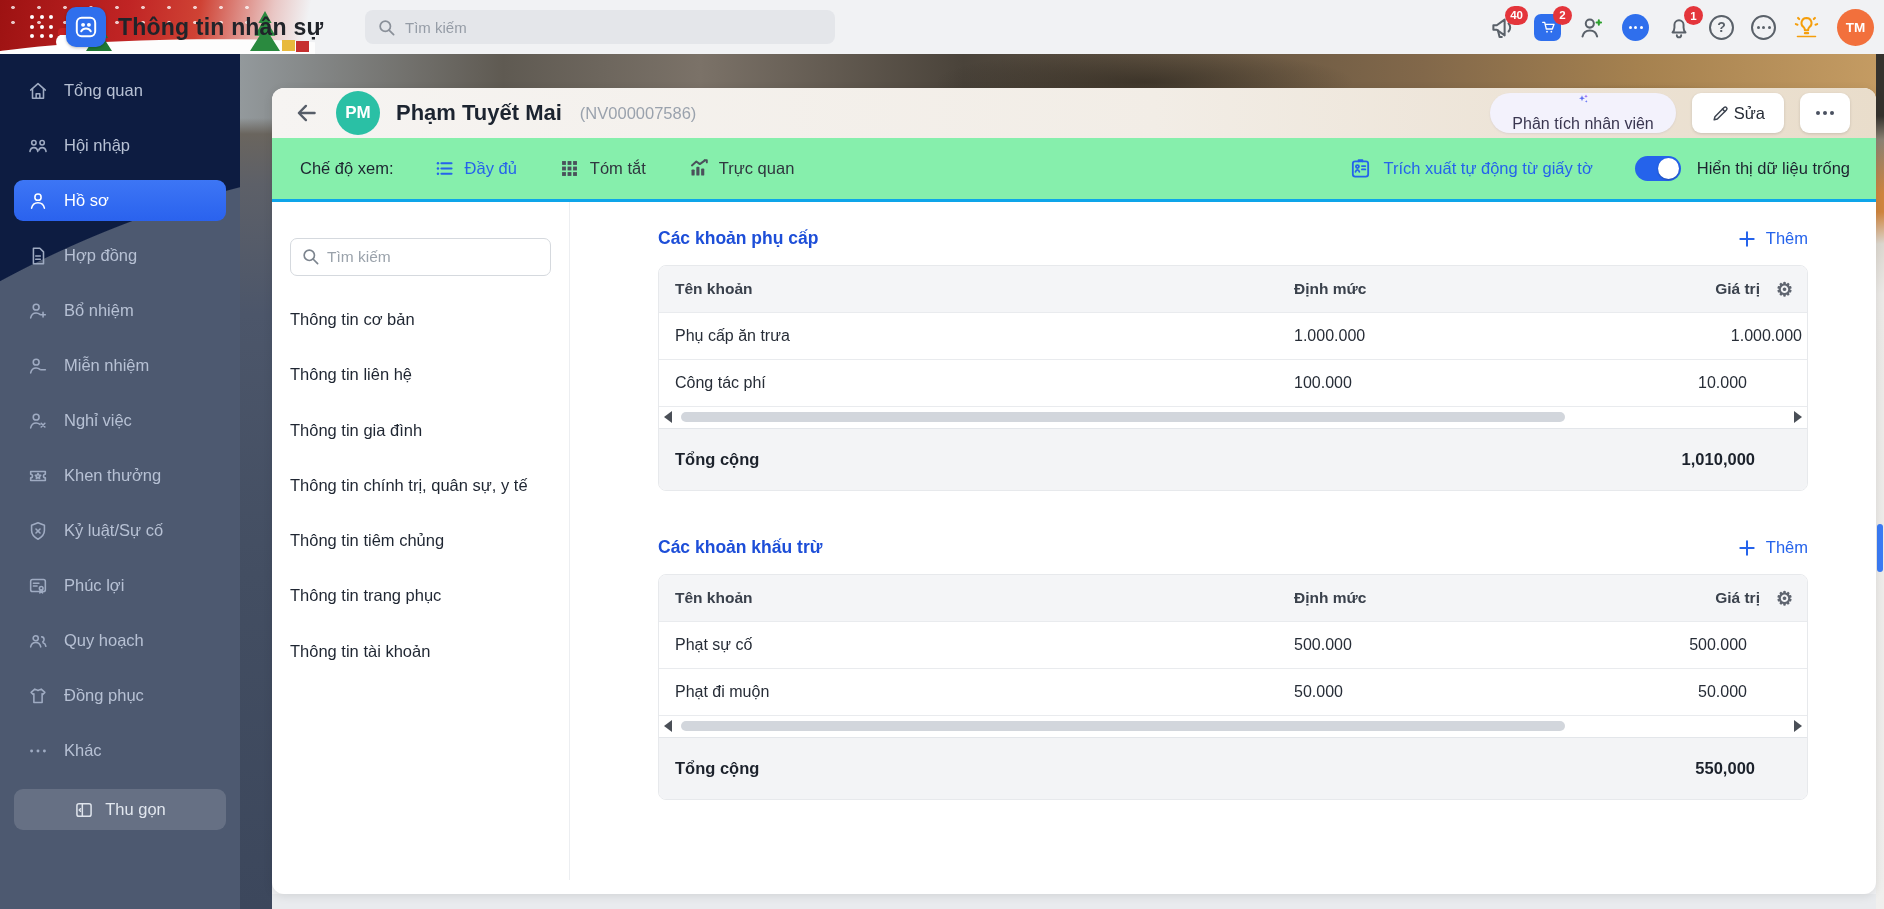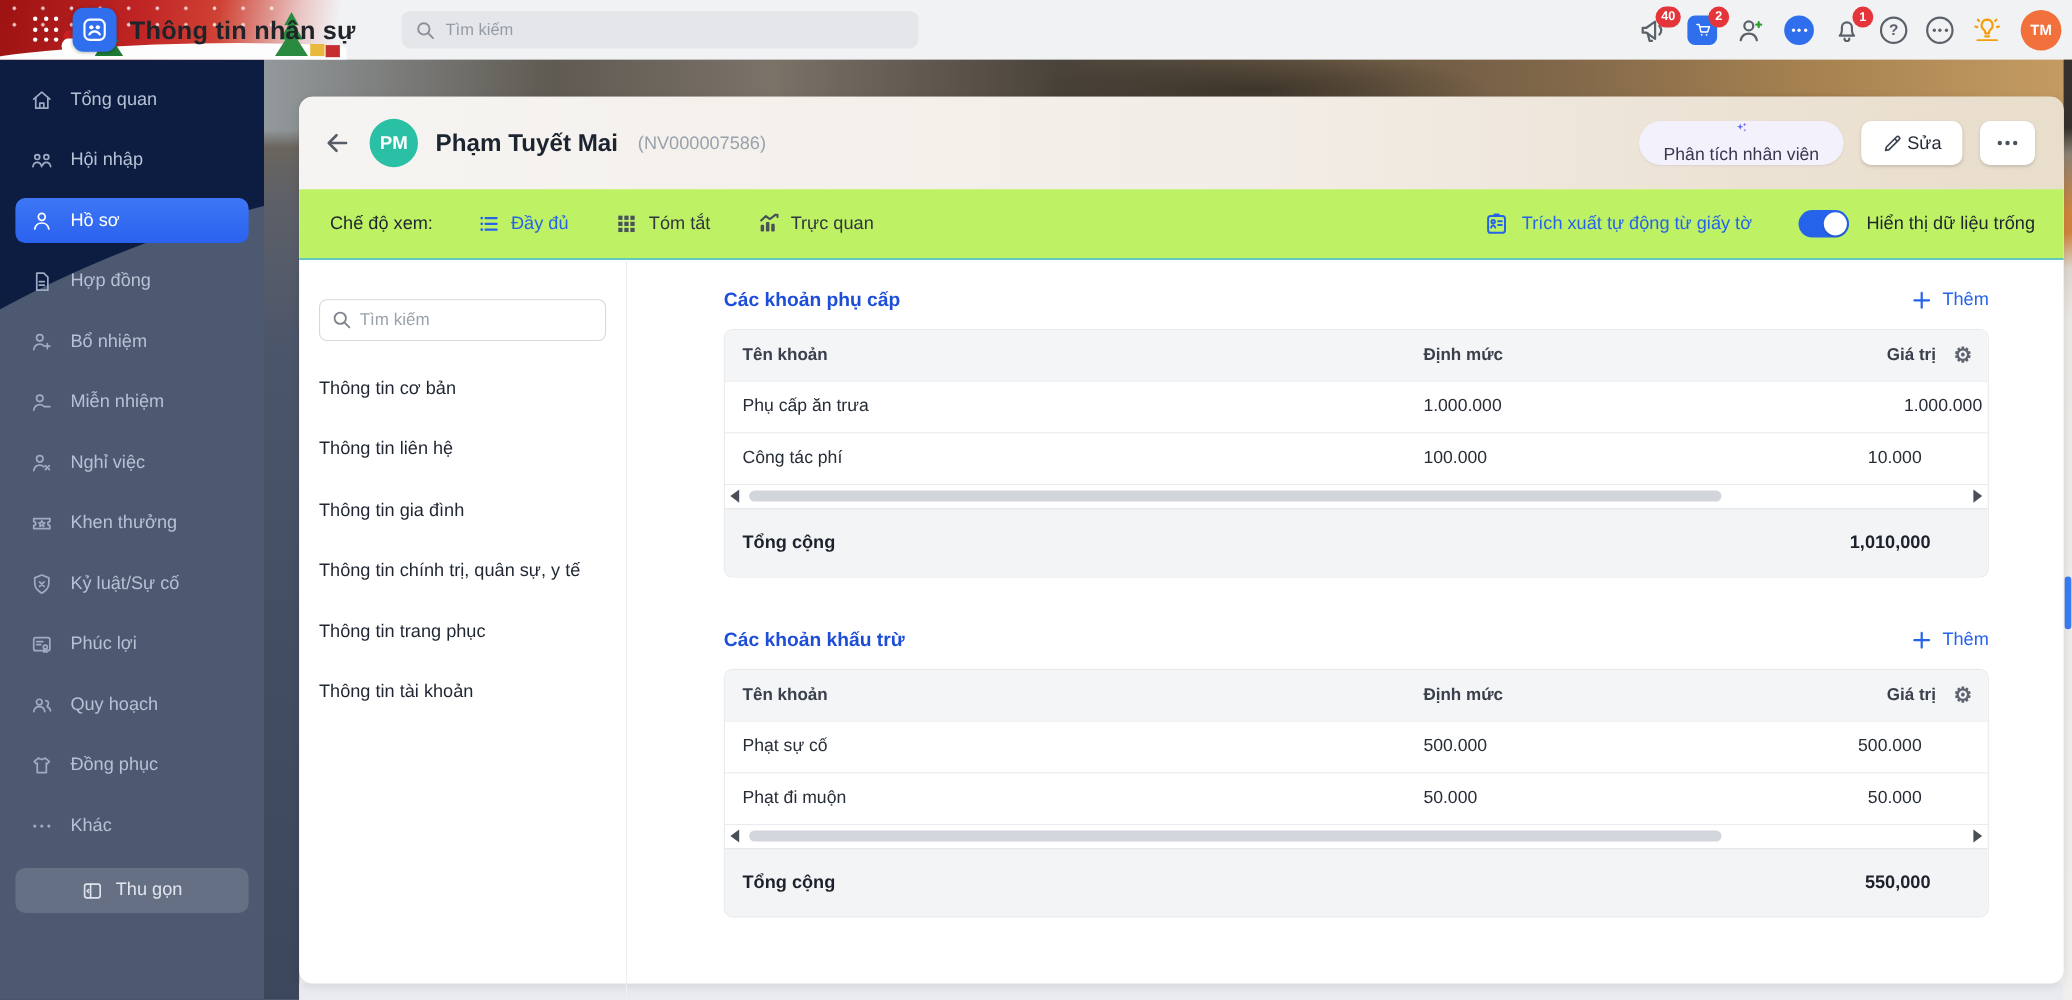--- a/index.html
+++ b/index.html
@@ -58,34 +58,34 @@
     background:radial-gradient(ellipse 220px 40px at 18% 80%,rgba(25,22,18,.55),transparent 70%),radial-gradient(ellipse 300px 46px at 55% 30%,rgba(30,26,20,.5),transparent 70%),radial-gradient(ellipse 260px 36px at 85% 60%,rgba(70,45,20,.45),transparent 70%); }
   .left-strip { position:absolute; left:240px; top:54px; width:32px; bottom:0; z-index:2;
     background:linear-gradient(180deg,rgba(0,0,0,0) 0 64px,#6a655e 80px,#5d6068 130px,#4c566a 260px,#434e62 520px,#3c475c 100%); }
   .right-strip { position:absolute; right:0; top:54px; width:8px; bottom:0; z-index:2;
     background:linear-gradient(180deg,#35322d 0 62px,#8c8374 86px,#d0853e 140px,#d0853e 158px,#ddd8d0 190px,#eceae7 240px,#f0efed 100%); }
   .vscroll-thumb { position:absolute; right:1px; top:470px; width:6px; height:48px; border-radius:3px; background:#3b7cf6; }
   .footer-strip { position:absolute; left:272px; right:8px; bottom:0; height:15px; background:#e9ebee; z-index:2; }
 
   
   .card { position:absolute; left:272px; top:88px; width:1604px; height:806px; background:#fff; border-radius:12px; box-shadow:0 2px 10px rgba(0,0,0,.10); z-index:10; }
-  .emp-header { height:84px; border-radius:12px 12px 0 0; display:flex; align-items:center; padding:0 26px 0 22px; gap:16px;
+  .emp-header { height:50px; border-radius:12px 12px 0 0; display:flex; align-items:center; padding:0 26px 0 22px; gap:16px;
     background:linear-gradient(90deg,#f6f4f2 0%,#f2ede6 55%,#ece2d4 82%,#e9ddcb 100%); }
   .back-arrow { width:26px; height:26px; color:#565d68; cursor:pointer; flex:none; }
   .emp-avatar { width:44px; height:44px; border-radius:50%; background:#2ac0a5; color:#fff; font-size:17px; font-weight:700; display:flex; align-items:center; justify-content:center; flex:none; }
   .emp-name { font-size:22px; font-weight:700; color:#1c2430; white-space:nowrap; }
   .emp-code { font-size:16.5px; color:#9aa2ad; margin-left:2px; }
   .hdr-right { margin-left:auto; display:flex; align-items:center; gap:16px; }
   .btn-analyze { display:flex; align-items:center; gap:10px; height:40px; padding:0 22px; border-radius:20px; background:#f3f2fc; box-shadow:0 1px 2px rgba(80,70,140,.10); font-size:16px; color:#3a3650; cursor:pointer; white-space:nowrap;flex-direction:column; }
   .btn-edit { display:flex; align-items:center; gap:4px; height:40px; padding:0 19px; border-radius:9px; background:#fff; box-shadow:0 1px 3px rgba(0,0,0,.14); font-size:16.5px; font-weight:500; color:#262c36; cursor:pointer; }
   .btn-more { width:50px; height:40px; border-radius:9px; background:#fff; box-shadow:0 1px 3px rgba(0,0,0,.14); display:flex; align-items:center; justify-content:center; gap:3px; cursor:pointer; }
   .btn-more i { width:4px; height:4px; border-radius:50%; background:#4a5160; }
 
   
-  .view-bar { height:64px; border-bottom:1px solid #0ea5e9; display:flex; align-items:center; padding:0 26px 0 28px; background:#bef264; }
+  .view-bar { height:64px; border-bottom:3px solid #0ea5e9; display:flex; align-items:center; padding:0 26px 0 28px; background:#86efac; }
   .vm-label { font-size:16.5px; color:#1d2430; margin-right:40px; }
   .vm-item { display:flex; align-items:center; gap:10px; font-size:16.5px; color:#30363f; margin-right:42px; cursor:pointer; }
   .vm-item .ic { width:21px; height:21px; color:#4a515b; }
   .vm-item.active { color:#2563eb; }
   .vm-item.active .ic { color:#2563eb; }
   .vb-right { margin-left:auto; display:flex; align-items:center; gap:16px; }
   .extract-link { display:flex; align-items:center; gap:11px; font-size:16.5px; color:#2563eb; cursor:pointer; margin-right:26px; }
   .extract-link .ic { width:23px; height:23px; }
   .toggle { width:46px; height:25px; border-radius:13px; background:#2563eb; position:relative; cursor:pointer; flex:none; }
   .toggle .knob { position:absolute; top:2px; right:2px; width:21px; height:21px; border-radius:50%; background:#fff; box-shadow:0 1px 2px rgba(0,0,0,.25); }
@@ -498,20 +498,21 @@
               <line x1="15.5" y1="15.5" x2="21" y2="21"></line>
             </svg>
         </span>
         <input placeholder="Tìm kiếm" style="">
       </div>
       <div class="nav-list" id="section-list">
           <div class="nav-item"><span>Thông tin cơ bản</span></div>
           <div class="nav-item"><span>Thông tin liên hệ</span></div>
           <div class="nav-item"><span>Thông tin gia đình</span></div>
           <div class="nav-item"><span>Thông tin chính trị, quân sự, y tế</span></div>
+          <div class="nav-item"><span>Thông tin tiêm chủng</span></div>
           <div class="nav-item"><span>Thông tin trang phục</span></div>
           <div class="nav-item"><span>Thông tin tài khoản</span></div>
         </div>
     </div>
 
     <div class="main-pane">
 
       <div class="section">
         <div class="sec-head">
           <span class="sec-title">Các khoản phụ cấp</span>

